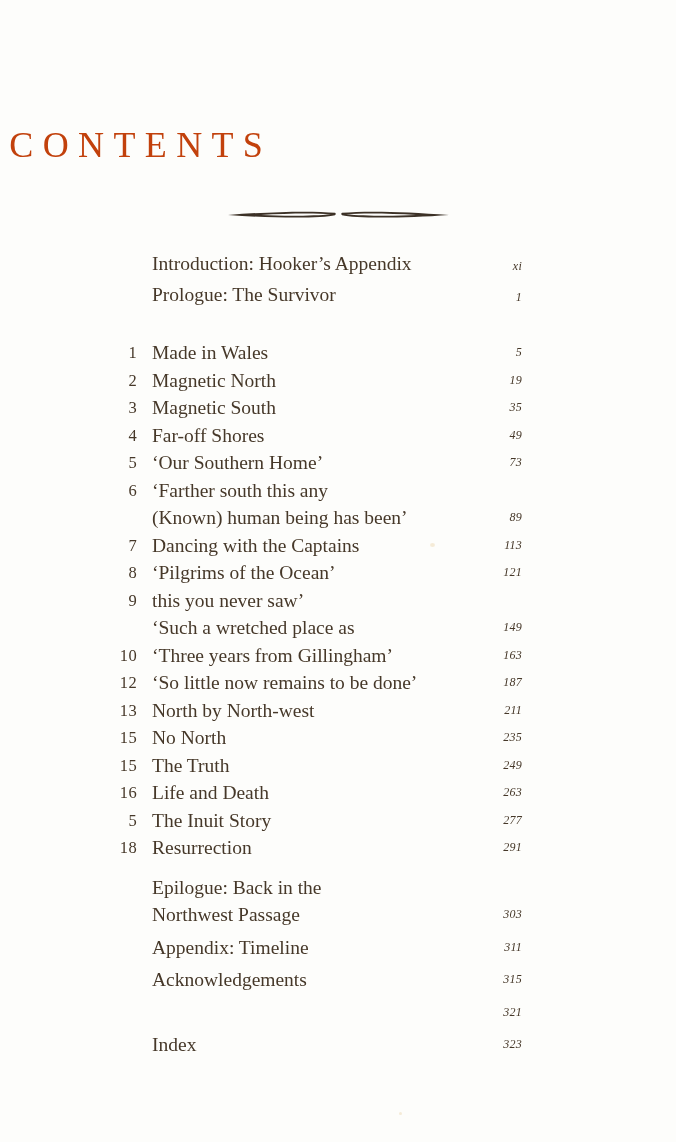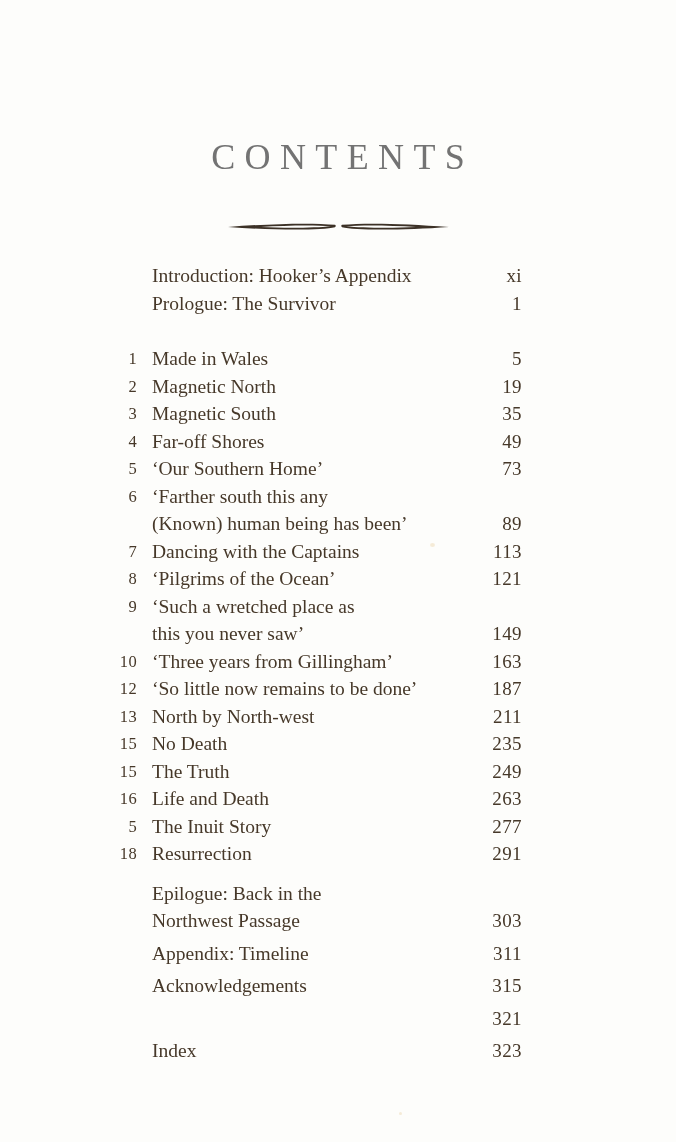--- a/index.html
+++ b/index.html
@@ -7,28 +7,28 @@
     position: relative;
     width: 676px;
     height: 1142px;
     background: #fdfdfb;
     font-family: "Liberation Serif", "DejaVu Serif", serif;
     color: #463829;
     overflow: hidden;
     box-sizing: border-box;
   }
   .page-title {
-    margin: 12px;
+    margin: 0;
     padding-top: 124px;
-    text-align: center;
+    text-align: left;
     font-size: 36px;
     font-weight: 400;
     letter-spacing: 0.26em;
     text-indent: 0.26em;
-    color: #737373;
+    color: #c2410c;
   }
   .divider {
     width: 223px;
     margin: 42px auto 0 auto;
     height: 14px;
     line-height: 0;
   }
   .content { margin-left: 110px; width: 412px; }
   .front-matter { margin-top: 28px; }
   .front-row {
@@ -49,24 +49,25 @@
   }
   .ch-num {
     text-align: right;
     font-size: 16.5px;
     line-height: 27.5px;
     letter-spacing: 0.02em;
   }
   .ch-title .line { display: block; }
   .ch-row .page-num { align-self: end; }
   .page-num {
-    font-size: 19px;
+    font-size: 12px;
     line-height: 27.5px;
     letter-spacing: 0.02em;
     text-align: left;
+    font-style: italic;
   }
   .back-matter { margin-top: 12px; }
   .back-row {
     display: flex;
     align-items: flex-end;
     padding-left: 42px;
     line-height: 27.5px;
     font-size: 19.5px;
     margin-top: 5px;
   }
@@ -164,22 +165,22 @@
       <div class="ch-row">
     <span class="ch-num">8</span>
     <span class="ch-title">
           <span class="line">‘Pilgrims of the Ocean’</span>
         </span>
     <span class="page-num">121</span>
   </div>
       <div class="ch-row">
     <span class="ch-num">9</span>
     <span class="ch-title">
+          <span class="line">this you never saw’</span>
           <span class="line">‘Such a wretched place as</span>
-          <span class="line">this you never saw’</span>
         </span>
     <span class="page-num">149</span>
   </div>
       <div class="ch-row">
     <span class="ch-num">10</span>
     <span class="ch-title">
           <span class="line">‘Three years from Gillingham’</span>
         </span>
     <span class="page-num">163</span>
   </div>
@@ -193,21 +194,21 @@
       <div class="ch-row">
     <span class="ch-num">13</span>
     <span class="ch-title">
           <span class="line">North by North-west</span>
         </span>
     <span class="page-num">211</span>
   </div>
       <div class="ch-row">
     <span class="ch-num">15</span>
     <span class="ch-title">
-          <span class="line">No Death</span>
+          <span class="line">No North</span>
         </span>
     <span class="page-num">235</span>
   </div>
       <div class="ch-row">
     <span class="ch-num">15</span>
     <span class="ch-title">
           <span class="line">The Truth</span>
         </span>
     <span class="page-num">249</span>
   </div>

